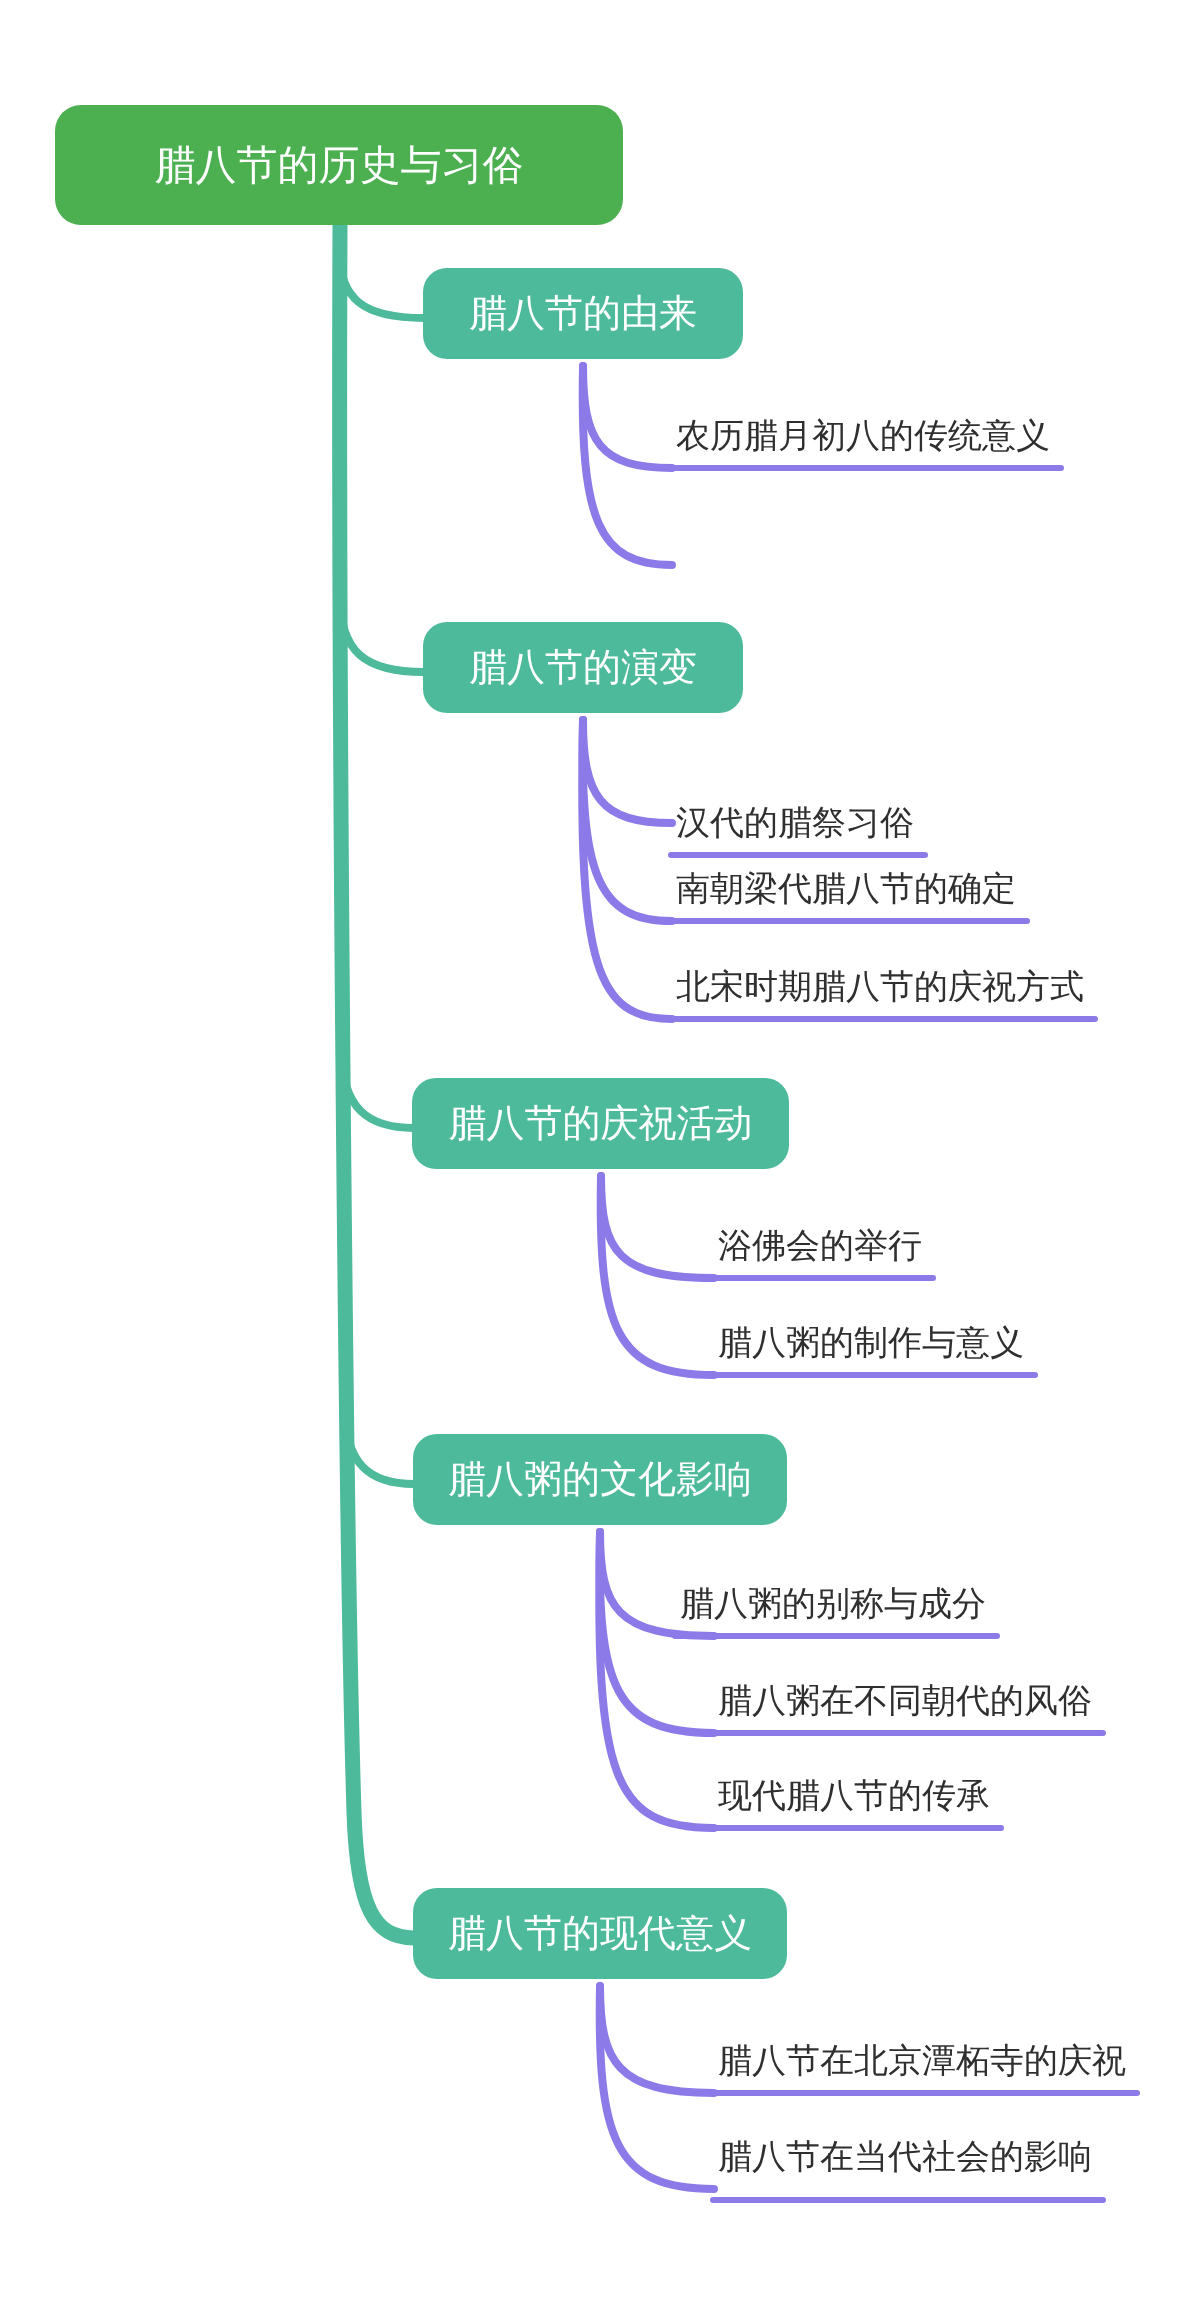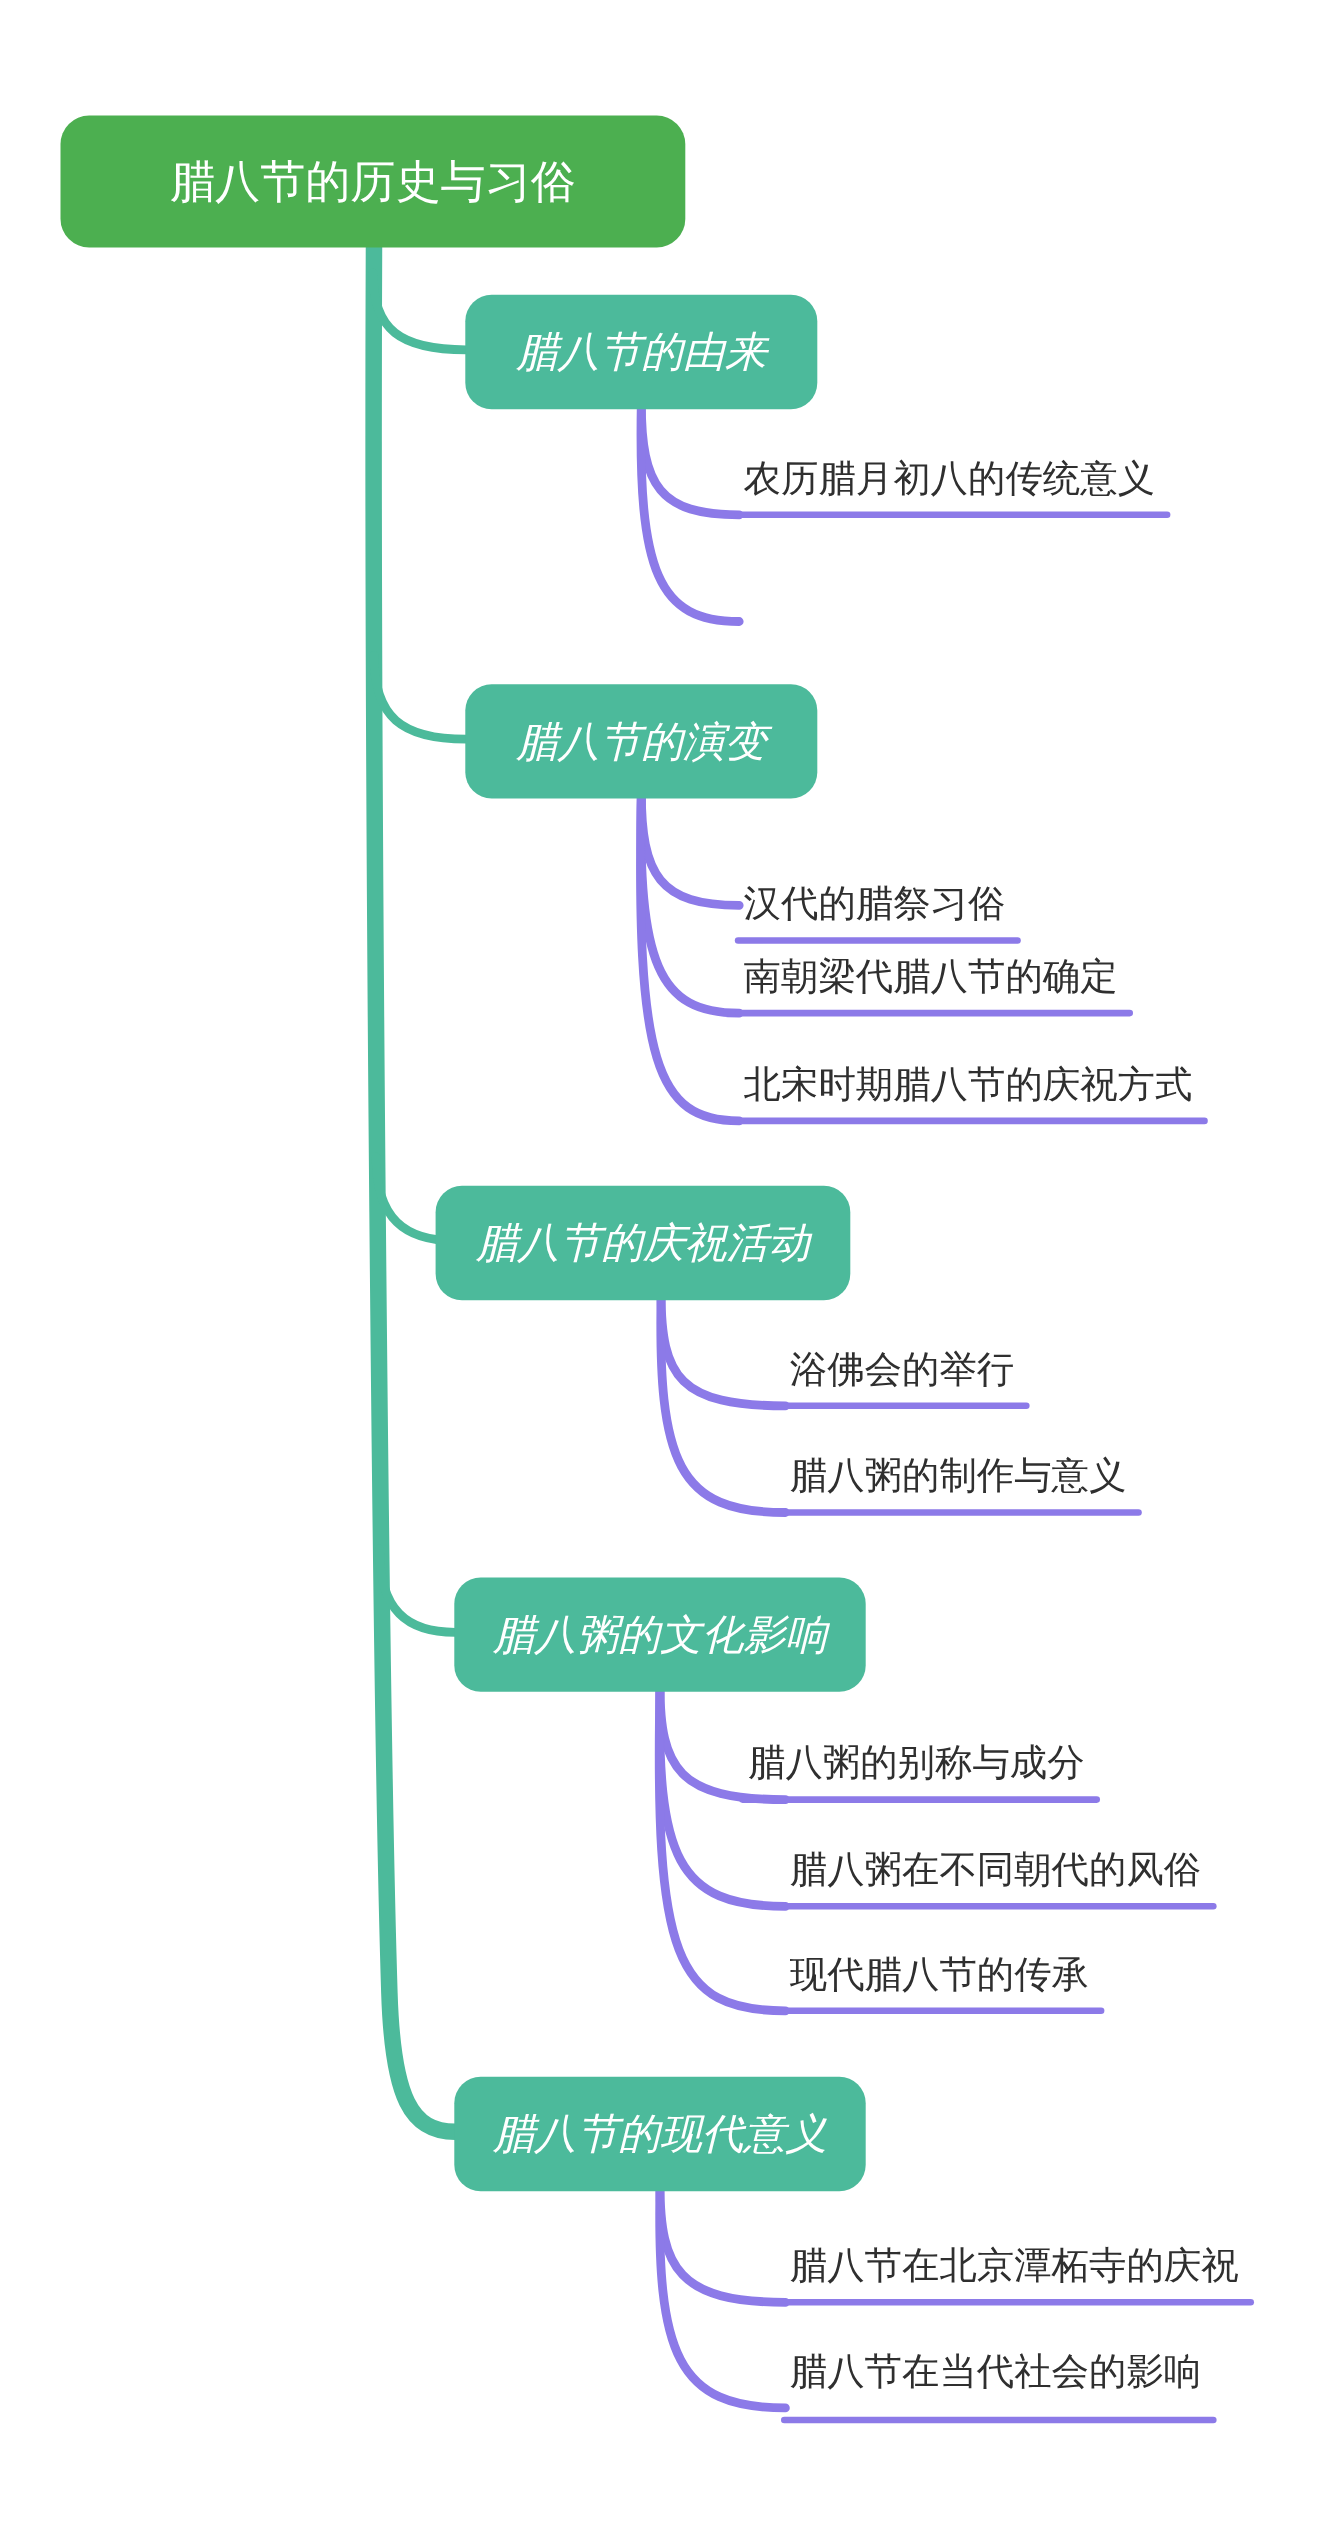--- a/index.html
+++ b/index.html
@@ -36,30 +36,29 @@
     cursor:default;
   }
   .node.root{
     left:55px;top:105px;width:568px;height:120px;
     background:var(--root-bg);
     border-radius:26px;
     font-size:41px;
     z-index:3;
   }
   .node.branch{
-    height:104px;
+    height:91px;
     background:var(--branch-bg);
     border-radius:24px;
     font-size:38px;
     z-index:3;
-    font-style:italic;
   }
   .b1{left:423px;top:268px;width:320px;}
   .b2{left:423px;top:622px;width:320px;}
-  .b3{left:396px;top:1078px;width:377px;text-align:center;}
+  .b3{left:412px;top:1078px;width:377px;text-align:center;}
   .b4{left:413px;top:1434px;width:374px;}
   .b5{left:413px;top:1888px;width:374px;}
 
   .child{
     position:absolute;
     display:inline-flex;
     flex-direction:column;
     z-index:2;
     cursor:default;
   }

